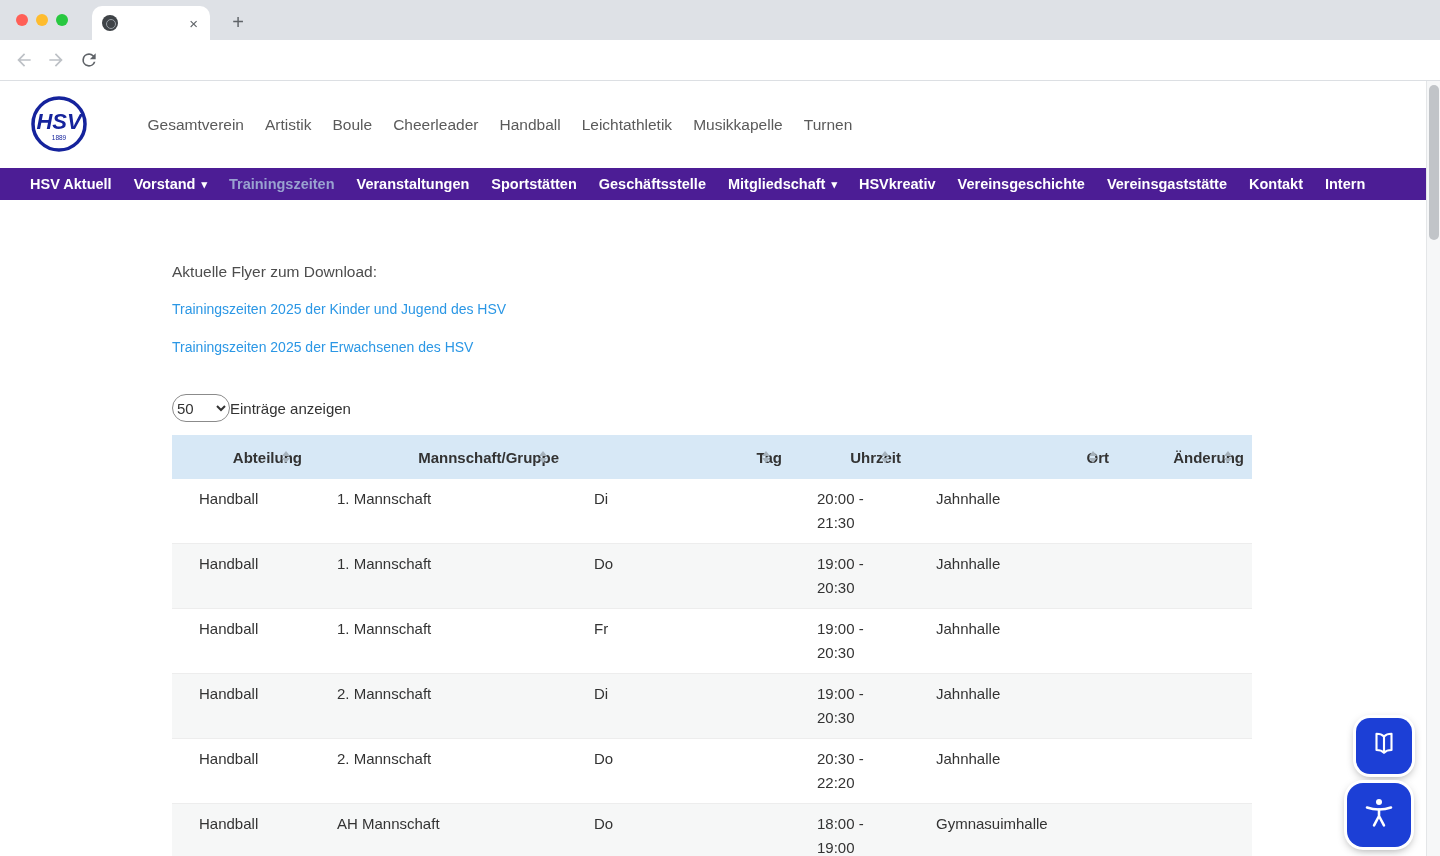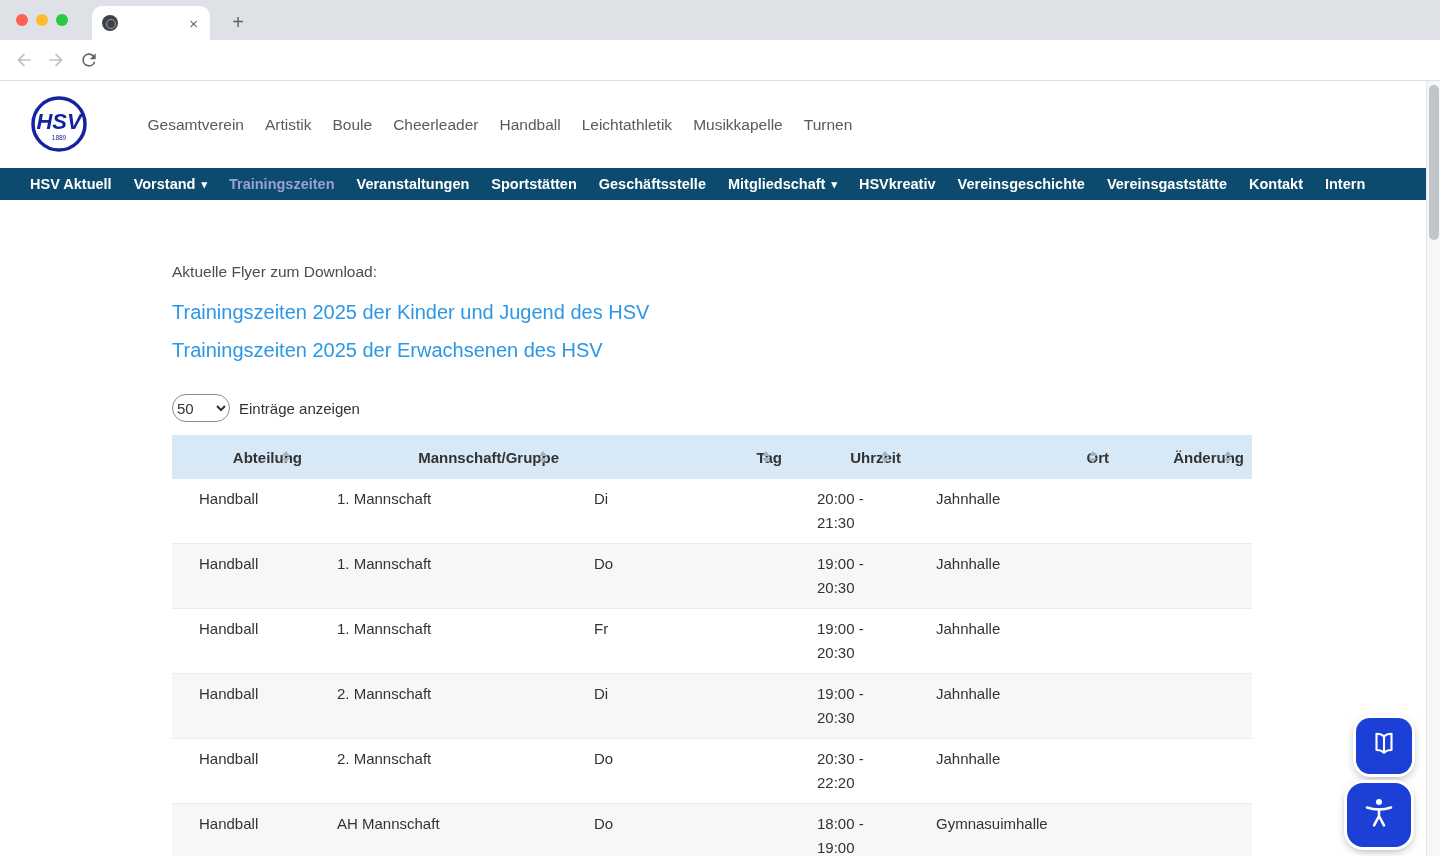--- a/index.html
+++ b/index.html
@@ -41,35 +41,35 @@
                border-left:1px solid #e4e6e8; }
   .thumb { position:absolute; left:2px; top:4px; width:10px; height:155px; background:#c1c4c8; border-radius:6px; }
 
   
   .site-header { position:absolute; left:0; top:0; width:1426px; height:87px; background:#fff;padding-left:13px; }
   .logo { position:absolute; left:30px; top:14px; width:58px; height:58px; }
   .top-nav { position:absolute; left:137px; top:0; height:87px; display:flex; align-items:center; }
   .top-nav a { font-size:15.5px; color:#5a5a5a; text-decoration:none; padding:0 10.5px; white-space:nowrap; }
 
   
-  .bluenav { position:absolute; left:0; top:87px; width:1426px; height:32px; background:#0c4a6e;
+  .bluenav { position:absolute; left:0; top:87px; width:1426px; height:32px; background:#4c1d95;
              display:flex; padding-left:19px; }
   .bn { color:#fff; font-size:14.5px; font-weight:bold; text-decoration:none; padding:0 11px;
         white-space:nowrap; display:flex; align-items:center; }
   .bn.active { color:#99a2d0; }
   .chev { font-size:11px; margin-left:6px; color:#fff; }
 
   
   .intro { position:absolute; left:172px; top:182px; font-size:15.5px; color:#4d4d4d;text-align:center; }
-  .flyer-link { position:absolute; left:172px; font-size:20px; color:#2b97e5; text-decoration:none; }
+  .flyer-link { position:absolute; left:172px; font-size:14px; color:#2b97e5; text-decoration:none; }
   .link1 { top:220px; } .link2 { top:258px; }
 
   .length-ctl { position:absolute; left:172px; top:313px; height:28px; display:flex; align-items:center;
                 font-size:15px; color:#333; }
-  .length-ctl select { width:58px; height:28px; font-size:15px; margin-right:9px; border:1px solid #8b8b8b;
+  .length-ctl select { width:58px; height:28px; font-size:15px; border:1px solid #8b8b8b;
                        border-radius:14px; background:#fff; color:#333; font-family:"Liberation Sans",sans-serif; }
   .search-ctl { position:absolute; right:174px; top:313px; height:28px; display:flex; align-items:center;
                 font-size:15px; color:#333; }
   .search-ctl label { margin-right:5px; }
   .search-ctl input { width:175px; height:28px; border:1px solid #3d3d3d; border-radius:2px; font-size:15px;
                       padding:0 6px; font-family:"Liberation Sans",sans-serif; }
 
   
   .ttable { position:absolute; left:172px; top:354px; width:1080px; border-collapse:collapse;
             table-layout:fixed; font-size:15px; color:#333; }

